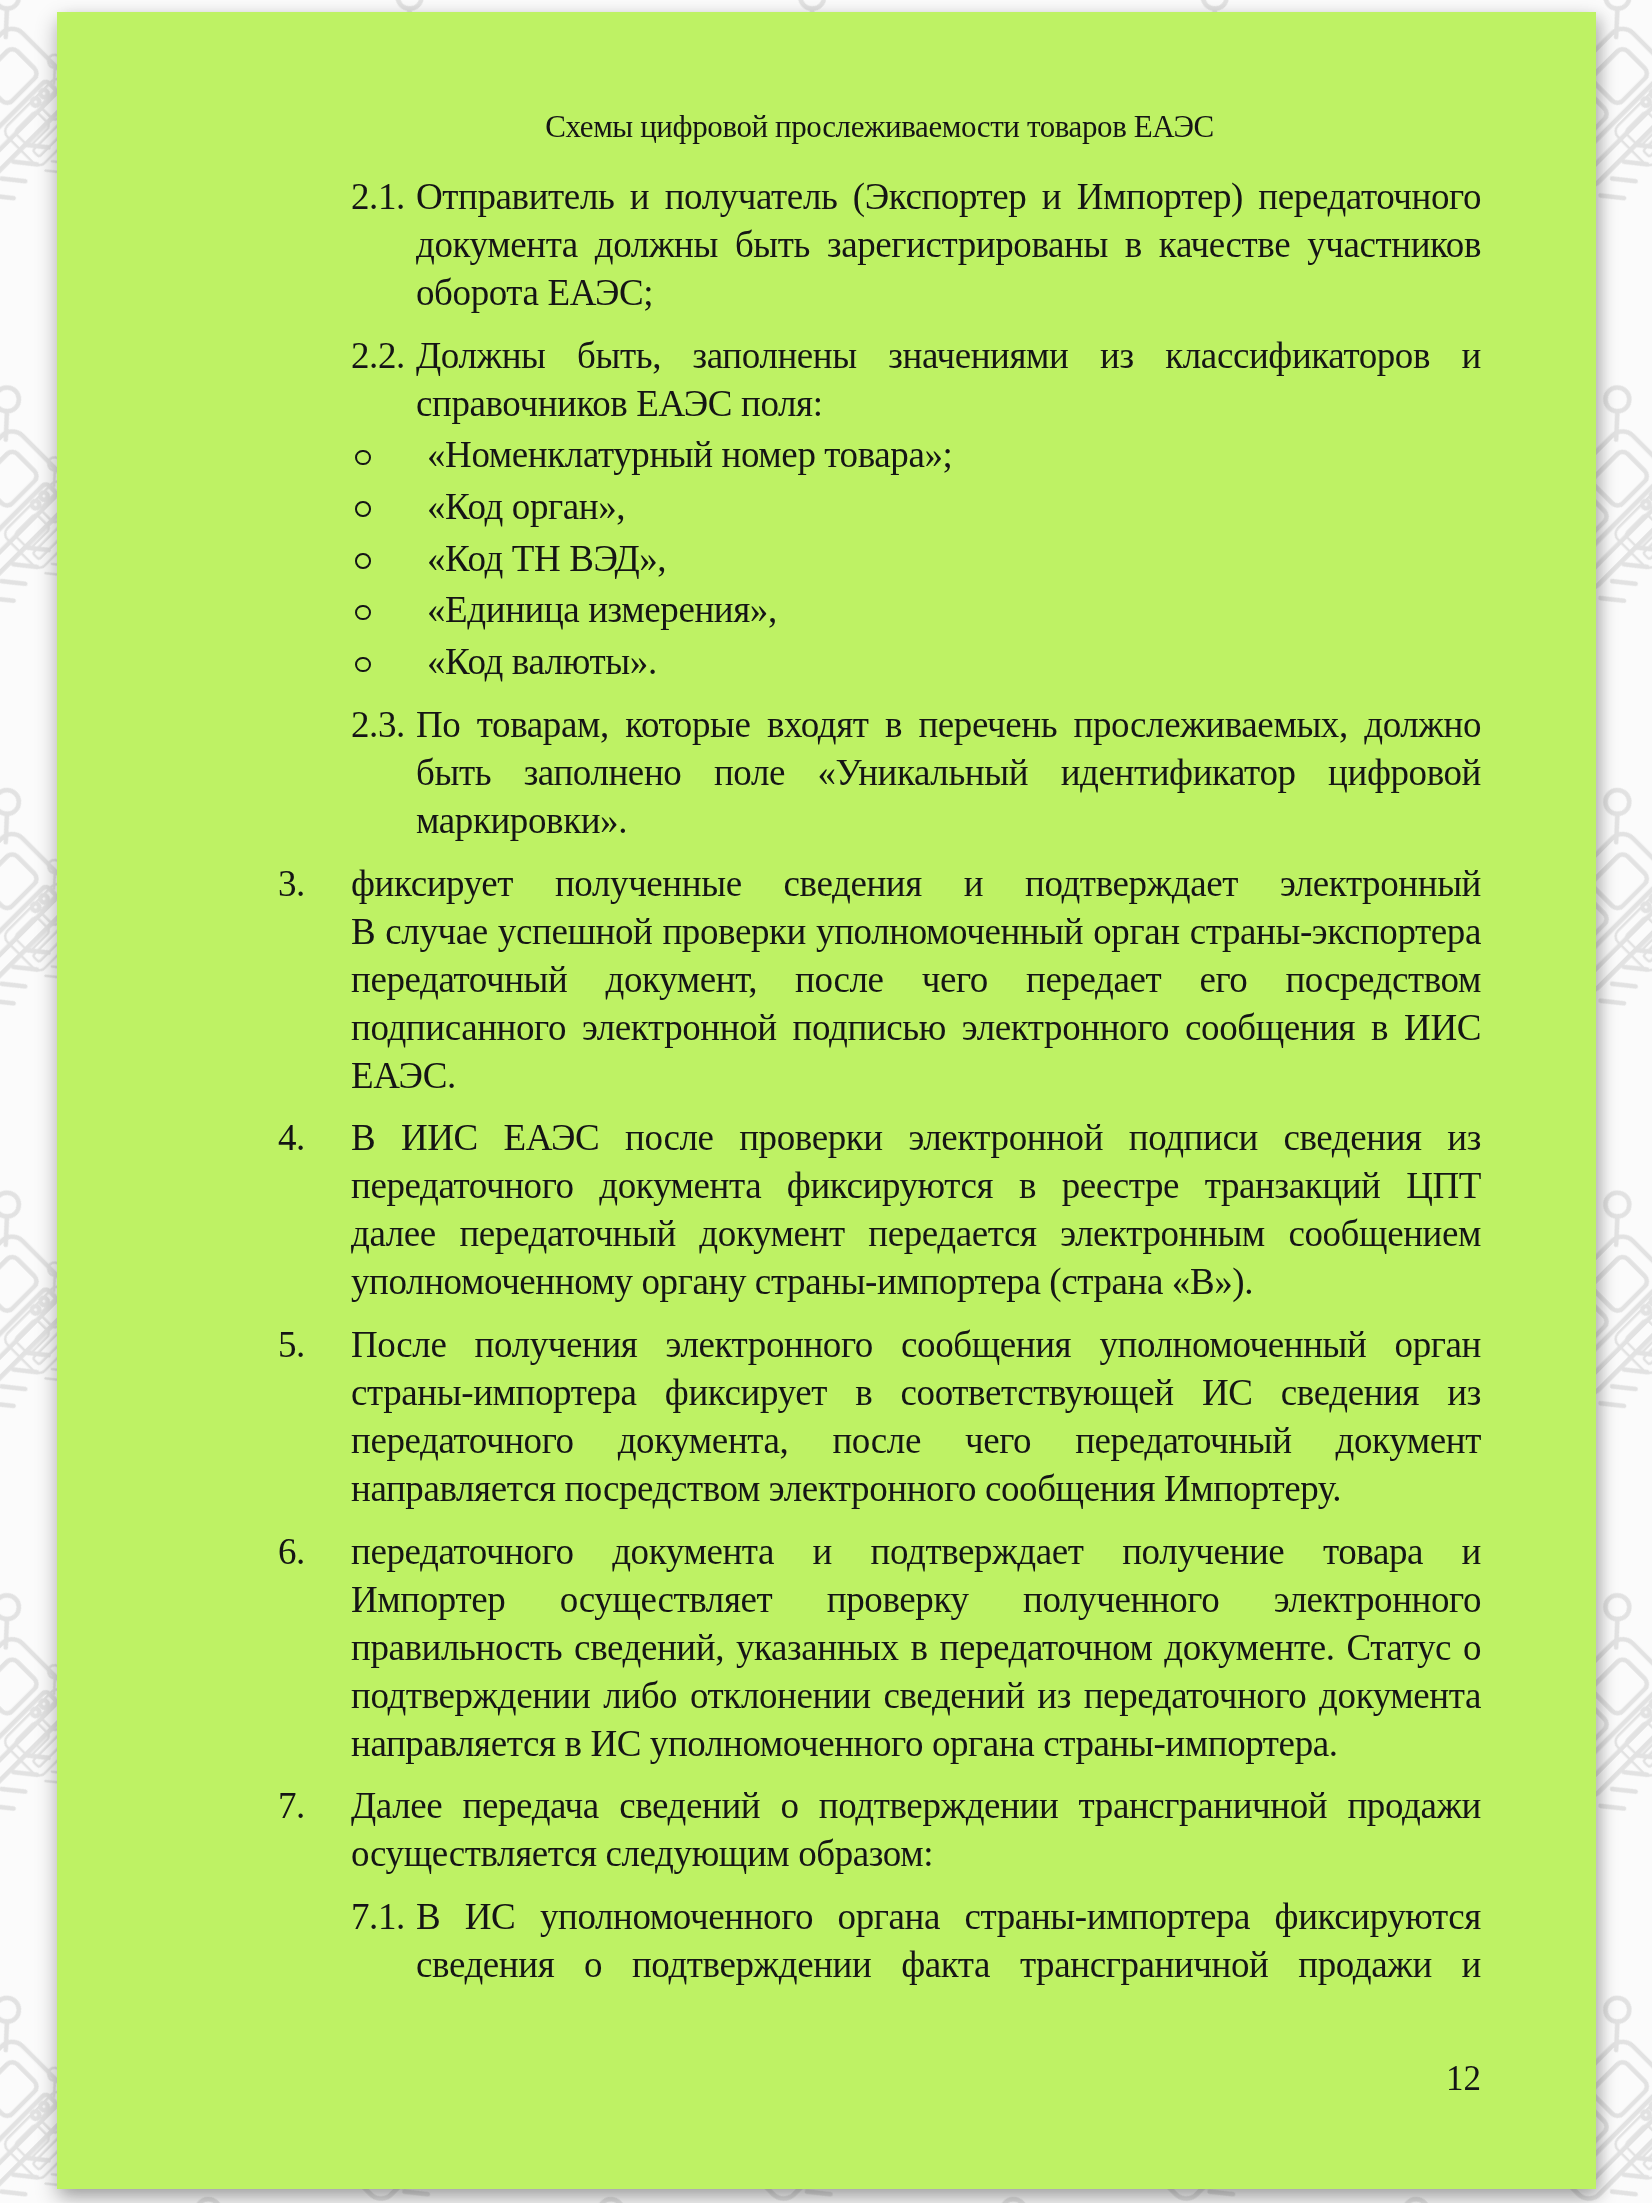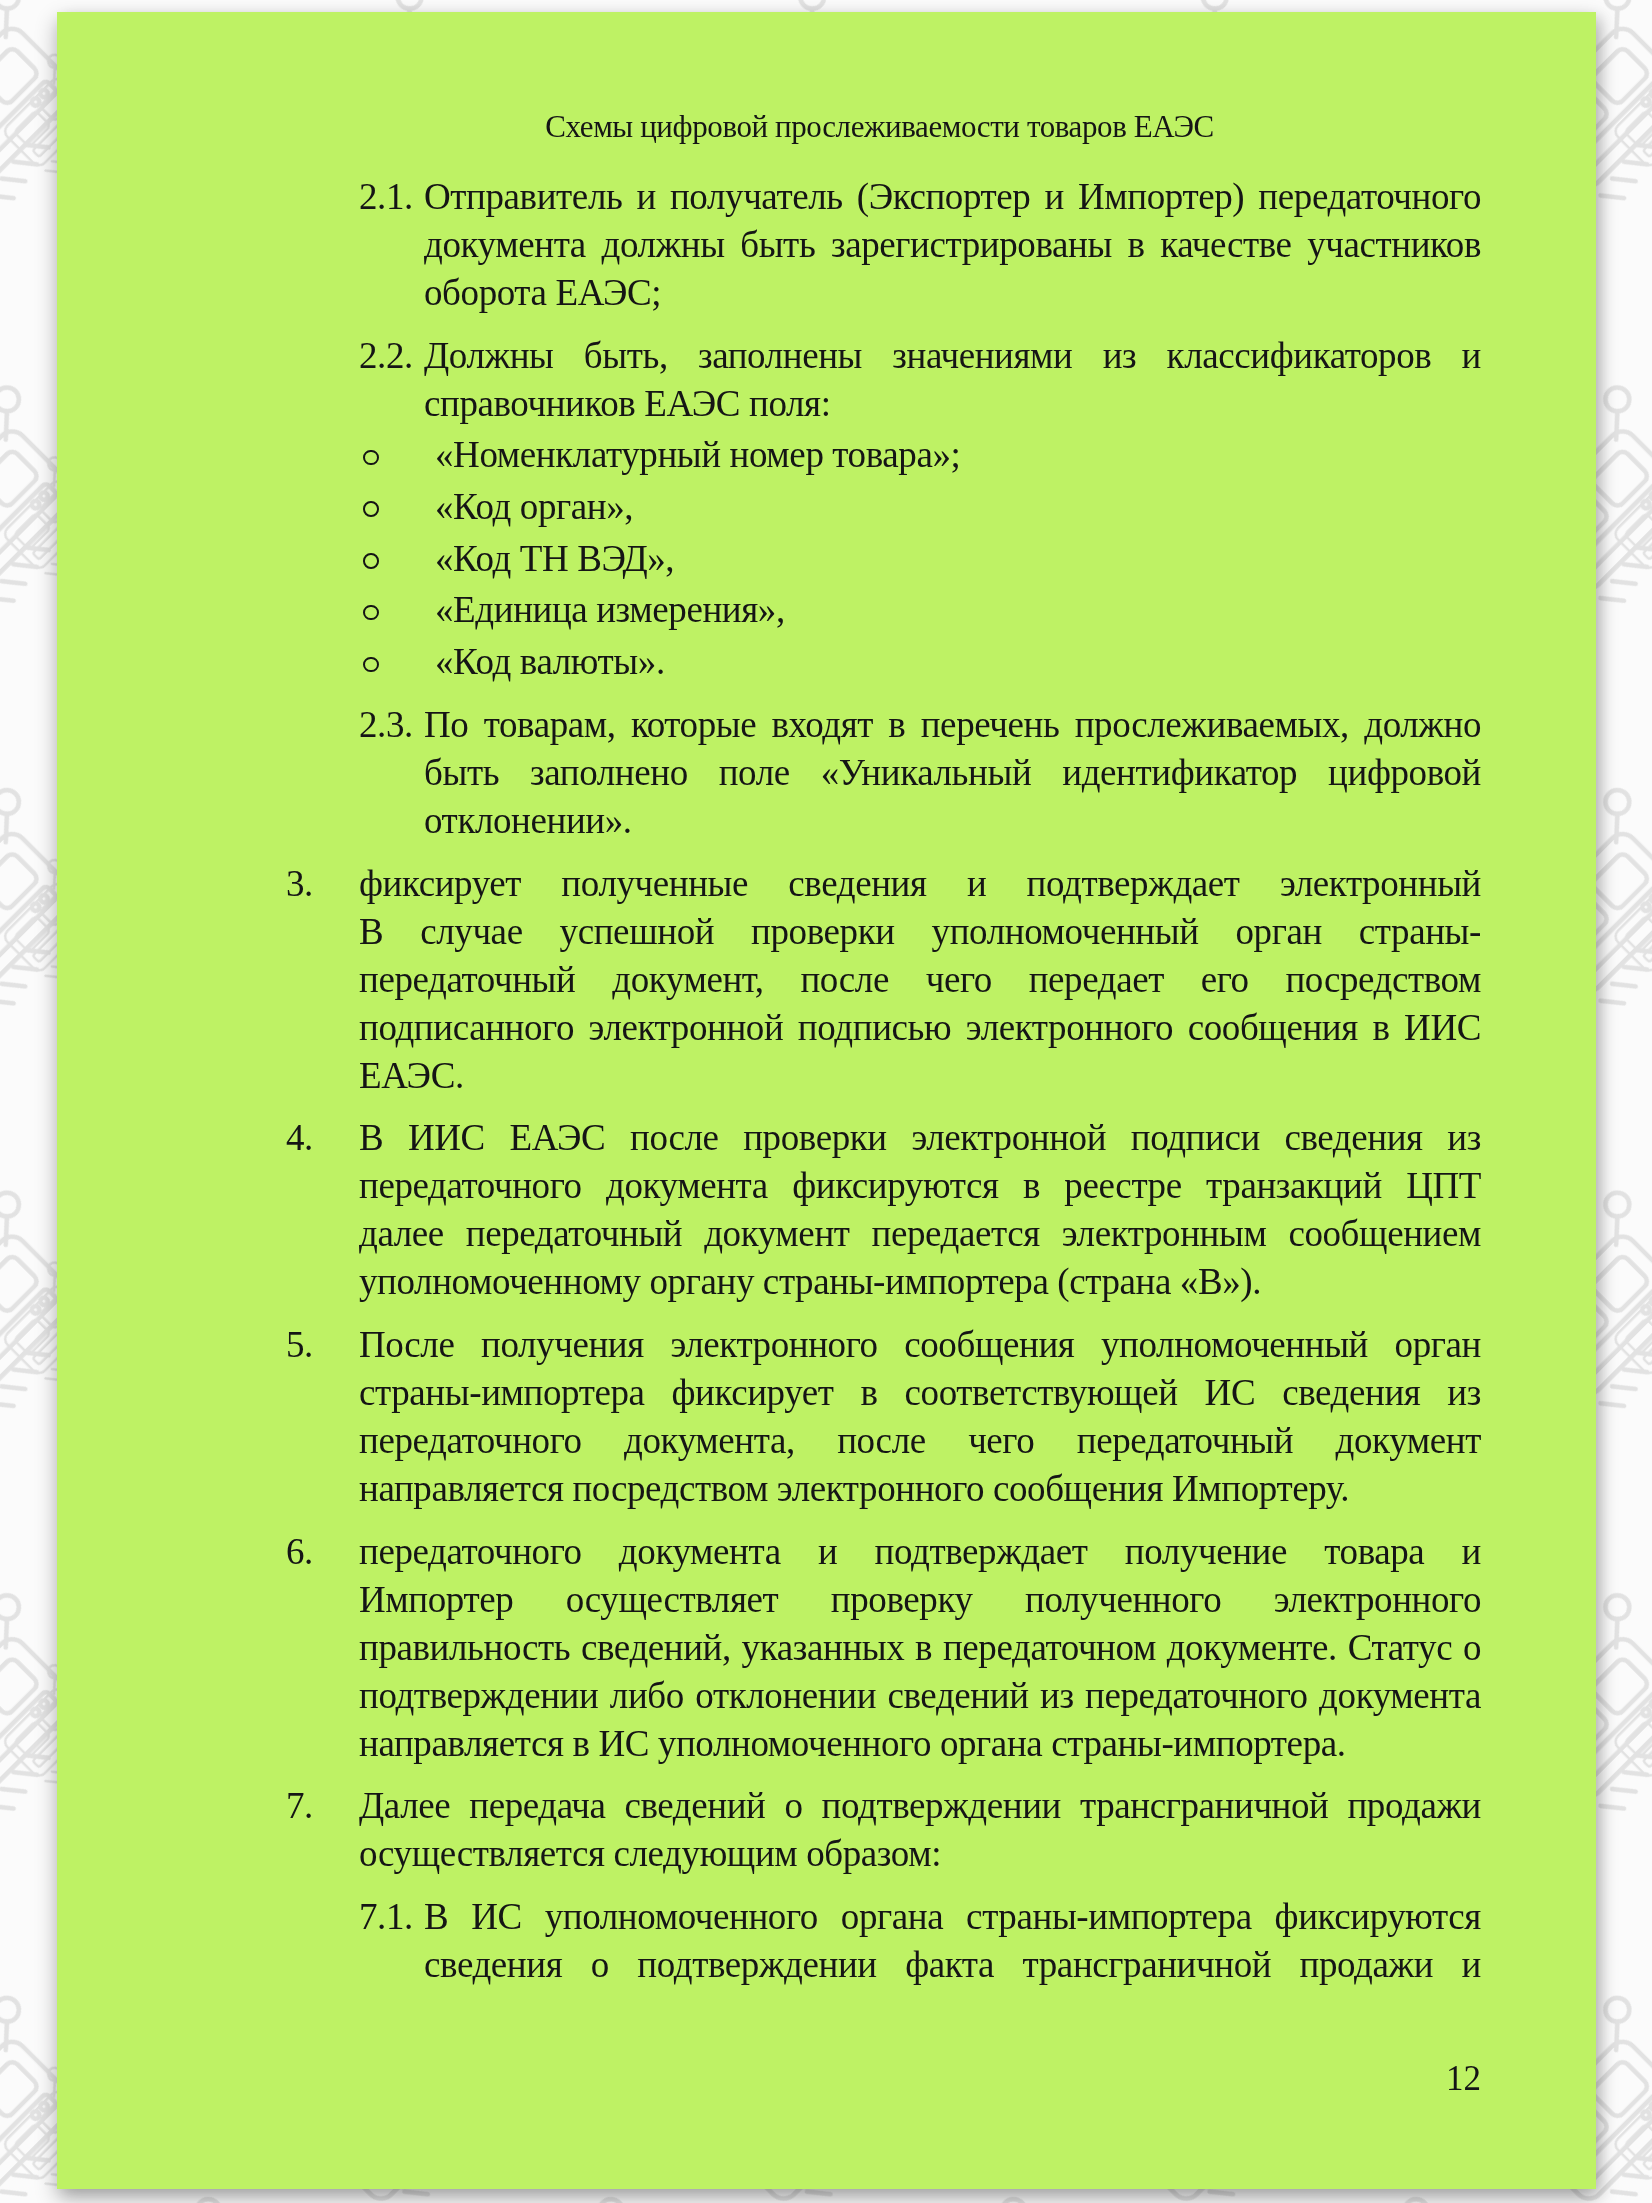--- a/index.html
+++ b/index.html
@@ -30,21 +30,21 @@
     letter-spacing: -0.4px;
     color: #151515;
   }
   .doc-header {
     text-align: center;
     font-size: 31px;
     line-height: 41px;
     margin: 0 0 26px 0;
   }
 
-  .para { position: relative; margin-top: 14.7px; margin-left: 8px; }
+  .para { position: relative; margin-top: 14.7px; }
   .para.bullet { margin-top: 3.7px; }
 
   .num { position: absolute; left: 0; top: 0; white-space: nowrap; }
   .l2 .num { left: 73px; }
 
   .line {
     text-align: justify;
     text-align-last: justify;
     height: 48px;
     overflow: hidden;
@@ -133,21 +133,21 @@
           <div class="line last">«Единица измерения»,</div>
         </div>
         <div class="para bullet">
           <span class="bullet-marker"></span>
           <div class="line last">«Код валюты».</div>
         </div>
         <div class="para l2">
           <span class="num">2.3.</span>
           <div class="line">По товарам, которые входят в перечень прослеживаемых, должно</div>
           <div class="line">быть заполнено поле «Уникальный идентификатор цифровой</div>
-          <div class="line last">отклонении».</div>
+          <div class="line last">маркировки».</div>
         </div>
         <div class="para l1">
           <span class="num">3.</span>
           <div class="line">фиксирует полученные сведения и подтверждает электронный</div>
           <div class="line">В случае успешной проверки уполномоченный орган страны-экспортера</div>
           <div class="line">передаточный документ, после чего передает его посредством</div>
           <div class="line">подписанного электронной подписью электронного сообщения в ИИС</div>
           <div class="line last">ЕАЭС.</div>
         </div>
         <div class="para l1">

